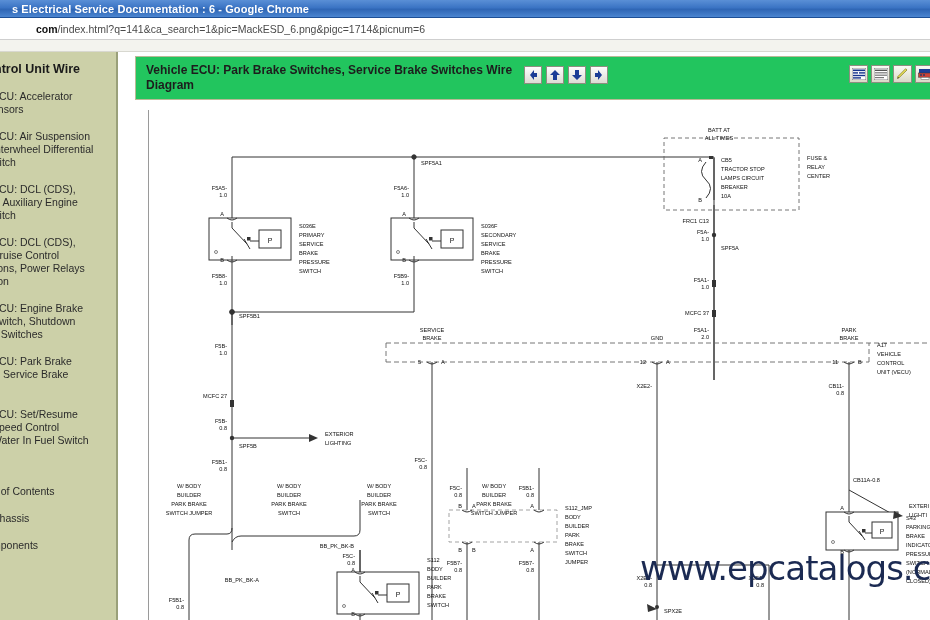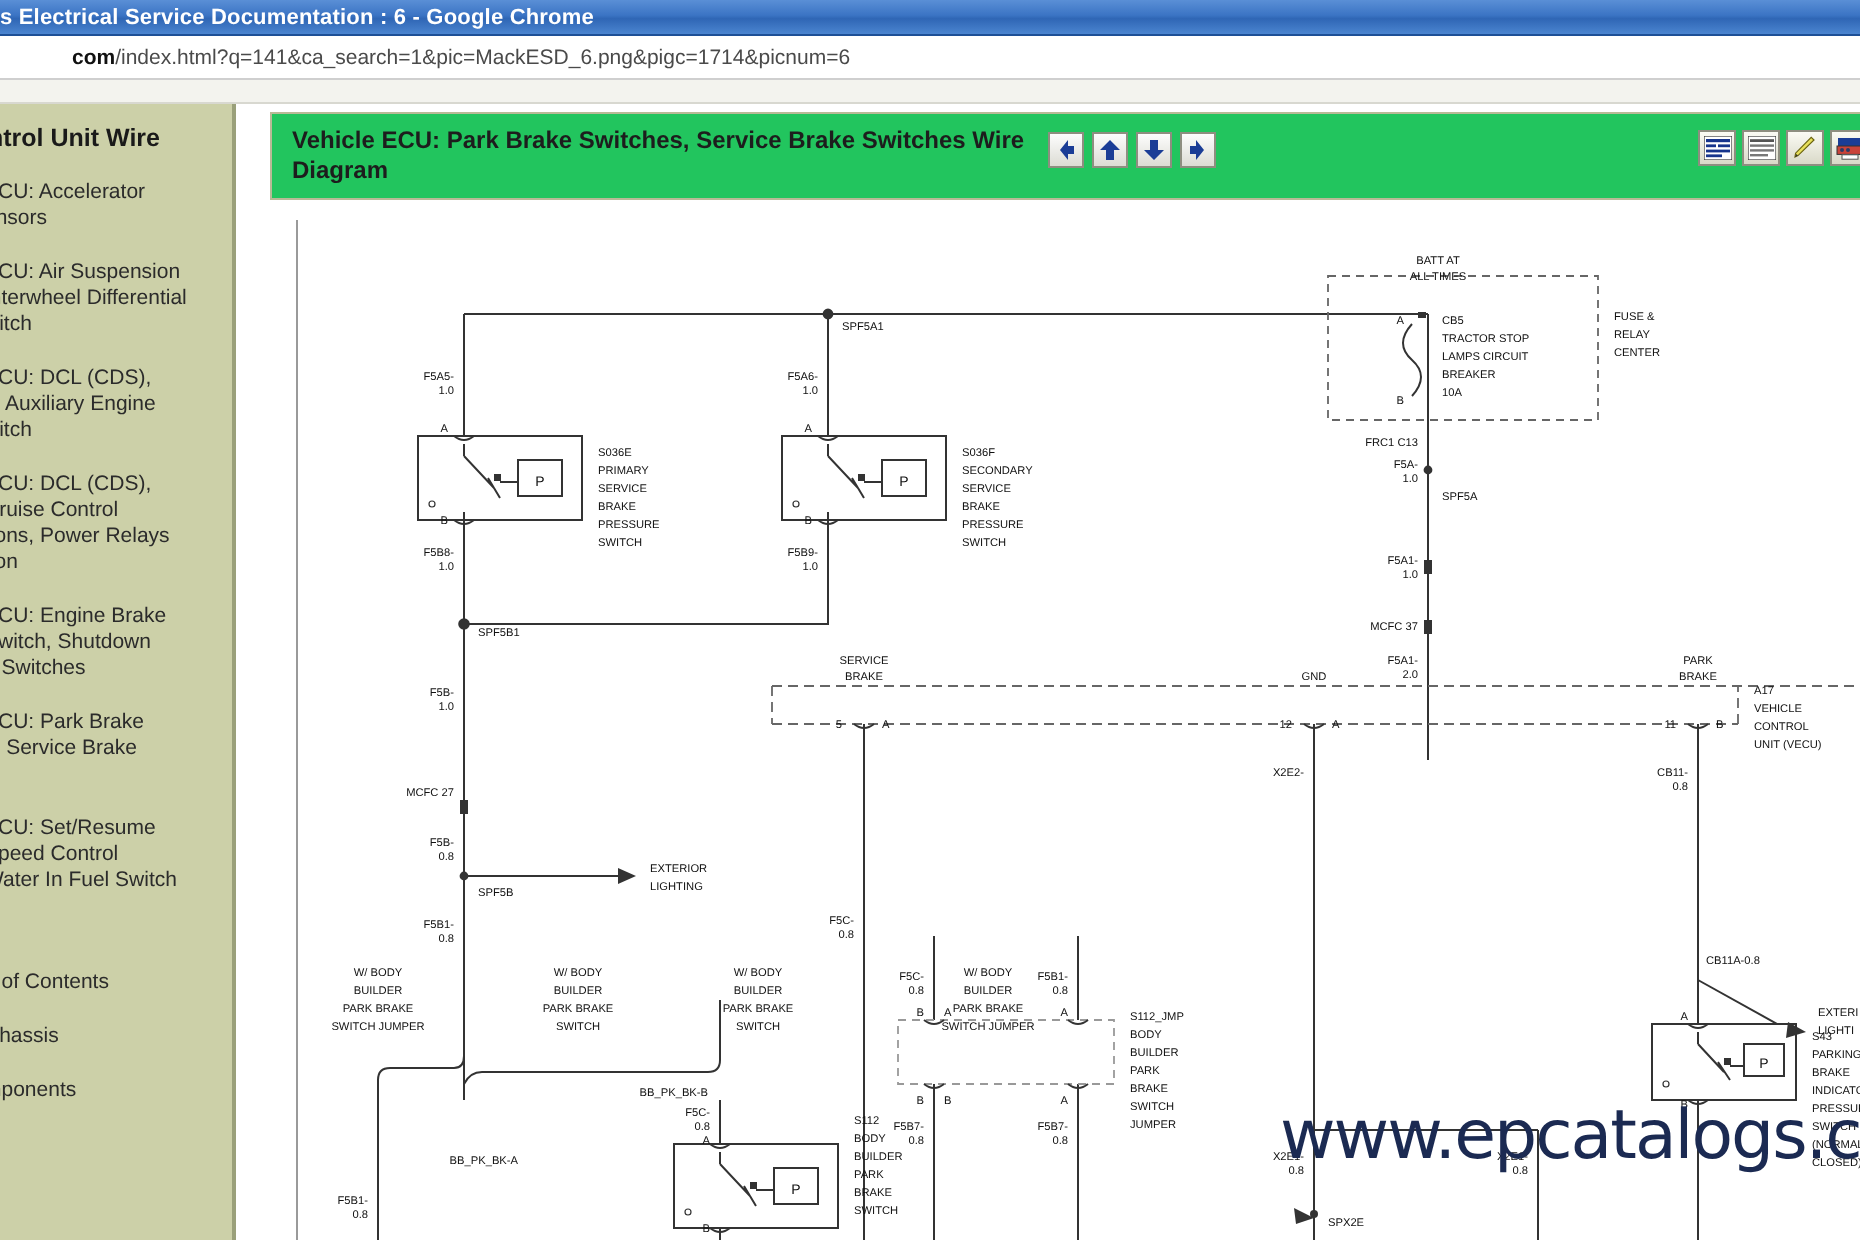--- a/index.html
+++ b/index.html
@@ -14,21 +14,21 @@
 
   
   .titlebar {
     position: absolute; left: 0; top: 0; width: 930px; height: 18px;
     background: linear-gradient(to bottom, #5a8fd6 0%, #3b74c4 45%, #2f66b5 55%, #4b85d0 100%);
     border-bottom: 1px solid #1d4f96;
     color: #ffffff;
     font-size: 11px; font-weight: bold;
     line-height: 18px;
     white-space: nowrap; overflow: hidden;
-    padding-left: 0px;
+    padding-left: 12px;
     letter-spacing: .1px;
   }
   .urlbar-wrap {
     position: absolute; left: 0; top: 18px; width: 930px; height: 22px;
     background: #ffffff;
     border-bottom: 1px solid #cfcfcf;
   }
   .urlbar {
     position: absolute; left: 0; top: 2px; width: 930px; height: 18px;
     font-size: 10.5px; color: #4a4a4a; line-height: 18px;

